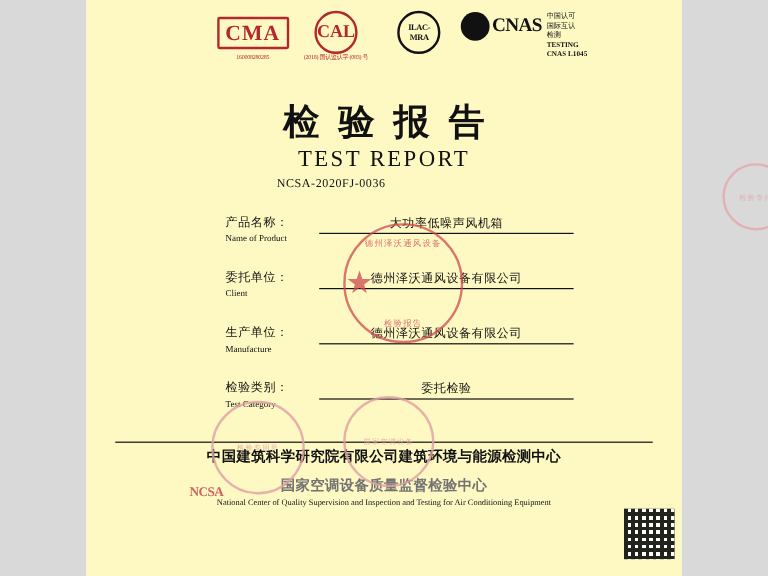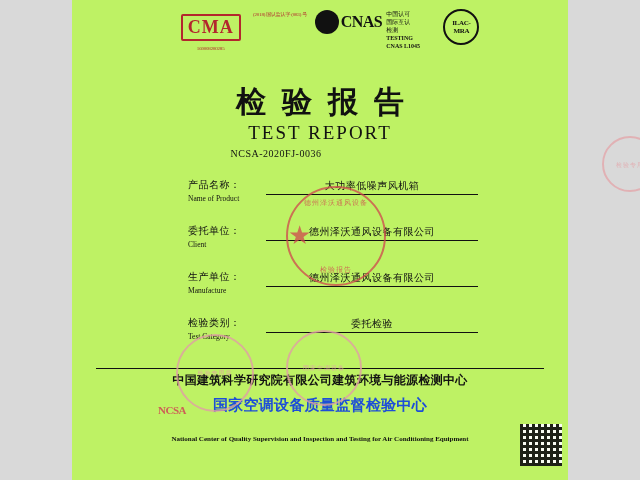--- a/index.html
+++ b/index.html
@@ -30,21 +30,21 @@
   }
   .margin-left { left: 0; }
   .margin-right { right: 0; }
 
   .sheet {
     position: absolute;
     left: 72px;
     top: 0;
     width: 496px;
     height: 480px;
-    background: #bef264;
+    background: #fef9c3;
   }
 
   
   .cert-row {
     position: absolute;
     top: 10px;
     left: 104px;
     width: 320px;
     height: 58px;
     display: flex;
@@ -238,31 +238,31 @@
     color: #111;
     letter-spacing: 0.3px;
   }
   .f-en1 {
     font-size: 7px;
     color: #111;
     margin-top: 2px;
     font-weight: bold;
   }
   .f-cn2 {
-    font-size: 15px;
-    font-weight: bold;
-    color: #1d4ed8;
+    font-size: 12px;
+    font-weight: bold;
+    color: #737373;
     margin-top: 7px;
     letter-spacing: 0.3px;
   }
   .f-en2 {
     font-size: 7px;
     color: #111;
-    margin-top: 20px;
-    font-weight: bold;
+    margin-top: 2px;
+    font-weight: normal;
   }
 
   
   .stamp {
     position: absolute;
     border: 2px solid #d0484e;
     border-radius: 50%;
     color: #d0484e;
     opacity: 0.75;
     pointer-events: none;
@@ -372,46 +372,49 @@
     <div class="cert-row">
 
       <div class="cert ma">
         <div class="mark">
           <span class="ma-box">CMA</span>
         </div>
         <div class="caption">160008280285</div>
       </div>
 
       <div class="cert cal">
+        <div class="mark">
+          <span class="cal-circle">CAL</span>
+        </div>
         <div class="caption">(2018) 国认监认字 (083) 号</div>
+      </div>
+
+      <div class="cert">
+        <div class="mark">
+          <span class="ilac-circle">ILAC-MRA</span>
+        </div>
+        <div class="caption"></div>
       </div>
 
       <div class="cert" style="width:112px; display:flex; gap:4px; align-items:flex-start;">
         <div class="mark" style="height:auto;">
           <span class="cnas-logo">
             <span class="cnas-dot"></span>
             <span class="cnas-text">CNAS</span>
           </span>
         </div>
         <div class="cnas-side">
           <div>中国认可</div>
           <div>国际互认</div>
           <div>检测</div>
           <div class="bold">TESTING</div>
           <div class="bold">CNAS L1045</div>
         </div>
       </div>
 
-      <div class="cert">
-        <div class="mark">
-          <span class="ilac-circle">ILAC-MRA</span>
-        </div>
-        <div class="caption"></div>
-      </div>
-
     </div>
 
   </div>
 
   <div class="title-cn">检验报告</div>
   <div class="title-en">TEST REPORT</div>
   <div class="report-no">NCSA-2020FJ-0036</div>
 
   <div class="fields">
 

